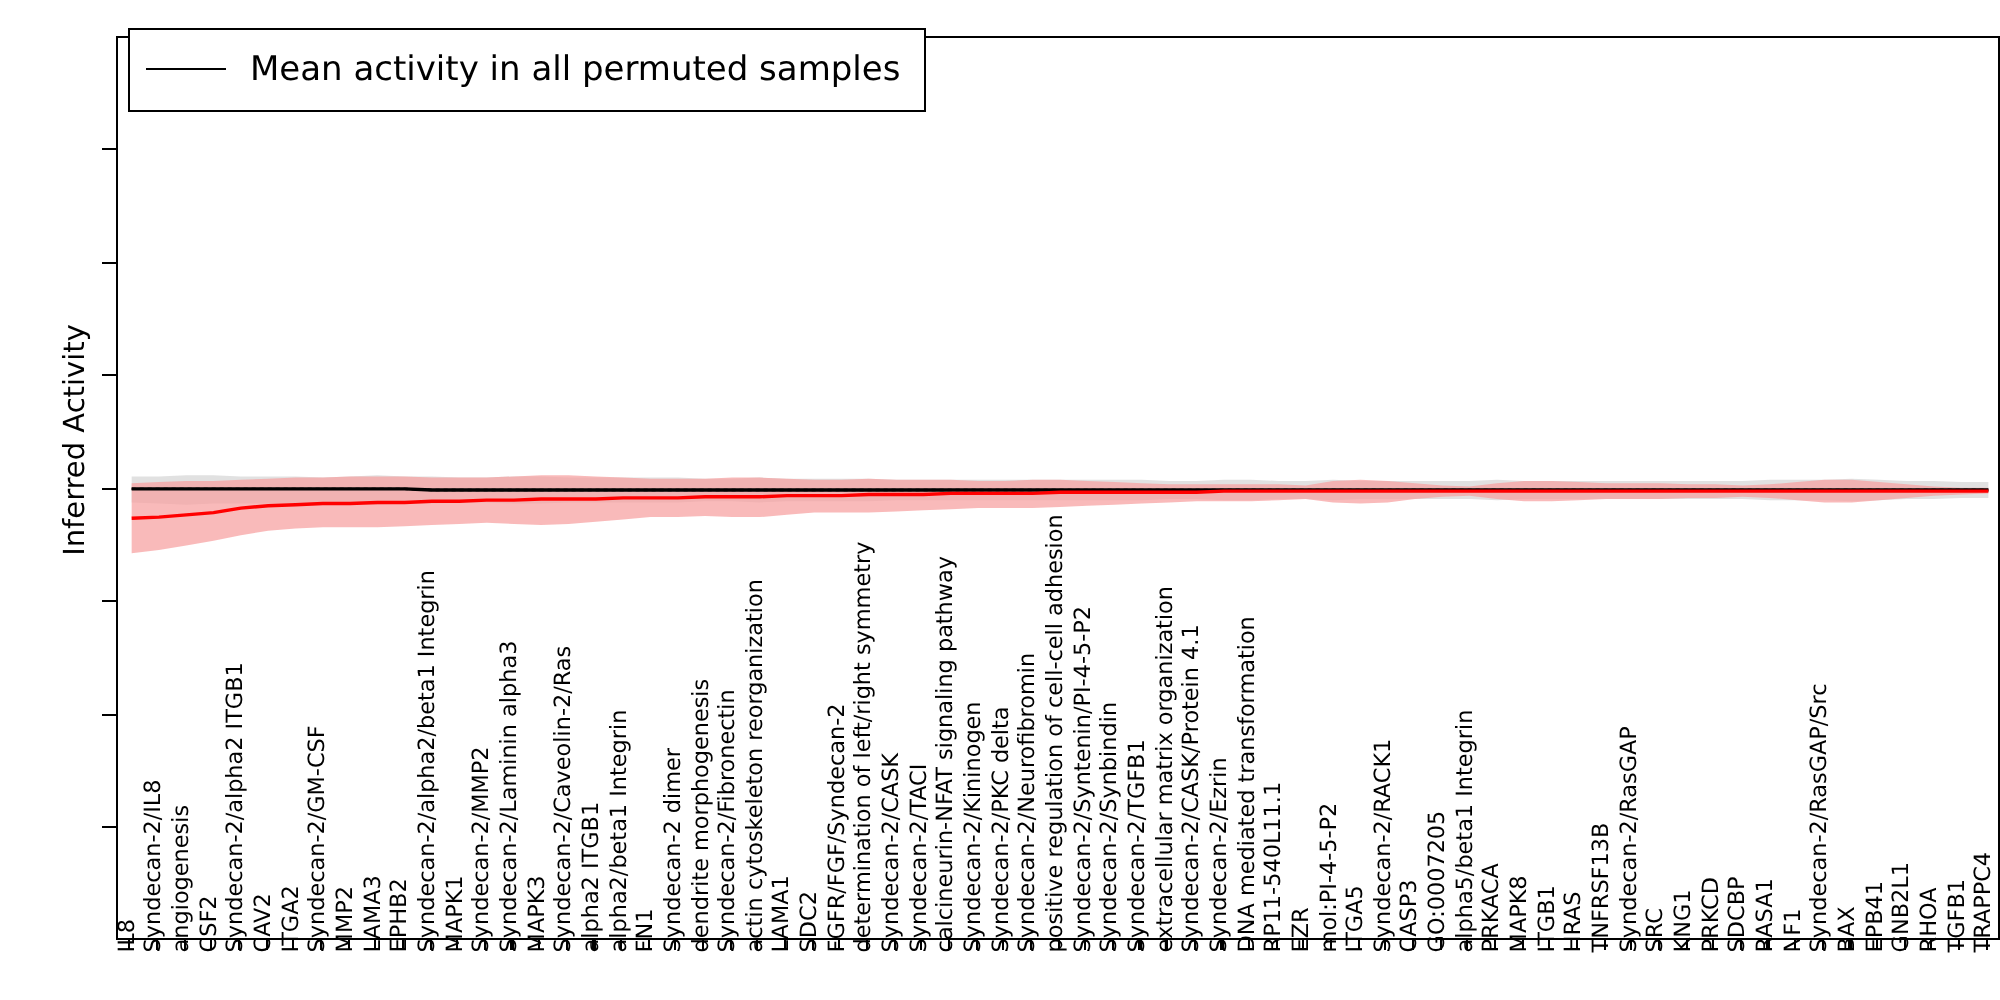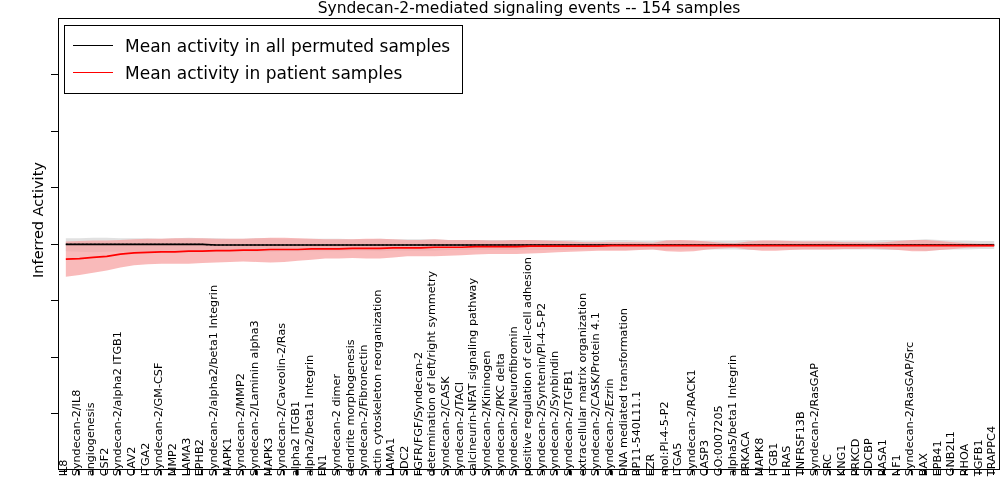--- a/index.html
+++ b/index.html
@@ -71,40 +71,39 @@
     transform-origin: left bottom;
     transform: rotate(-90deg);
     font-size: 11.2px;
     color: #000;
     white-space: nowrap;
     line-height: 1;
   }
   
   #legend {
     position: absolute;
-    left: 64px; top: 25px;
+    left: 64px; top: 14px;
     border: 1.2px solid #000;
     background: #ffffff;
     padding: 6px 12px 7px 8px;
     z-index: 5;
   }
   .legend-row { display: flex; align-items: center; height: 27px; }
   .legend-swatch { width: 40px; height: 0; margin-right: 12px; position: relative; }
   .legend-swatch::after {
     content: ""; position: absolute; left: 0; top: -1px;
     width: 40px; height: 1.6px; background: currentColor;
   }
   .legend-text { font-size: 17px; color: #000; white-space: nowrap; }
 </style>
 </head>
 <body>
 
 <div id="figure">
 
-  <div id="chart-title">Syndecan-2-mediated signaling events -- 154 samples</div>
 
   <div id="yticks">
       <div class="ytick-mark" style="top: 74px;"></div>
       <div class="ytick-mark" style="top: 130.5px;"></div>
       <div class="ytick-mark" style="top: 187px;"></div>
       <div class="ytick-mark" style="top: 243.5px;"></div>
       <div class="ytick-mark" style="top: 300px;"></div>
       <div class="ytick-mark" style="top: 356.5px;"></div>
       <div class="ytick-mark" style="top: 413px;"></div>
     </div>
@@ -262,19 +261,15 @@
       <div class="xtick-label" style="left: 911.87px; bottom: 24px;">RHOA</div>
       <div class="xtick-label" style="left: 925.522px; bottom: 24px;">TGFB1</div>
       <div class="xtick-label" style="left: 939.174px; bottom: 24px;">TRAPPC4</div>
     </div>
 
   <div id="legend">
     <div class="legend-row">
       <span class="legend-swatch" style="color:#000000"></span>
       <span class="legend-text">Mean activity in all permuted samples</span>
     </div>
-    <div class="legend-row">
-      <span class="legend-swatch" style="color:#ff0000"></span>
-      <span class="legend-text">Mean activity in patient samples</span>
-    </div>
   </div>
 
 </div>
 
 </body></html>

